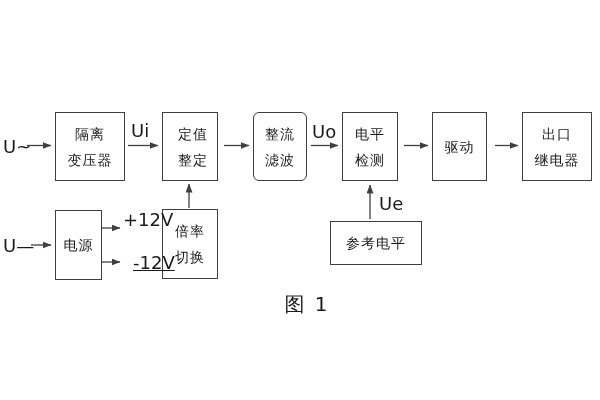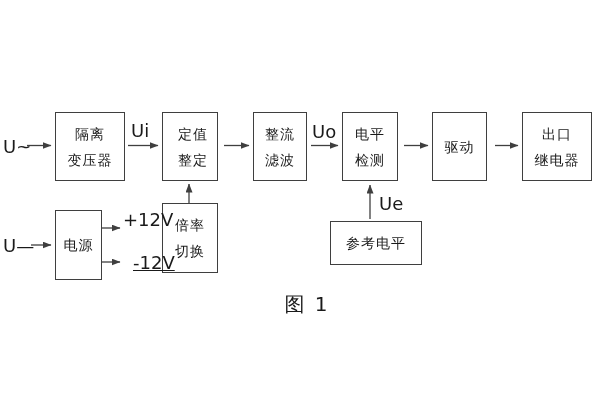--- a/index.html
+++ b/index.html
@@ -78,21 +78,21 @@
   <div class="block" style="left:55px;top:89px;width:70px;height:69px;">
     <span>隔离</span>
     <span>变压器</span>
   </div>
 
   <div class="block" style="left:162px;top:89px;width:56px;height:69px;padding-left:6px;">
     <span>定值</span>
     <span>整定</span>
   </div>
 
-  <div class="block" style="left:253px;top:89px;width:54px;height:69px;">
+  <div class="block" style="left:253px;top:89px;width:54px;height:69px;border-radius:6px;">
     <span>整流</span>
     <span>滤波</span>
   </div>
 
   <div class="block" style="left:432px;top:89px;width:55px;height:69px;">
     <span>驱动</span>
   </div>
 
   <div class="block" style="left:342px;top:89px;width:56px;height:69px;">
     <span>电平</span>
@@ -101,21 +101,21 @@
 
   <div class="block" style="left:522px;top:89px;width:70px;height:69px;">
     <span>出口</span>
     <span>继电器</span>
   </div>
 
   <div class="block" style="left:55px;top:187px;width:47px;height:70px;">
     <span>电源</span>
   </div>
 
-  <div class="block" style="left:162px;top:180px;width:56px;height:70px;">
+  <div class="block" style="left:162px;top:186px;width:56px;height:70px;">
     <span>倍率</span>
     <span>切换</span>
   </div>
 
   <div class="block" style="left:330px;top:198px;width:92px;height:44px;">
     <span>参考电平</span>
   </div>
 
   <div class="lbl sig" style="left:3px;top:115px;">U~</div>
   <div class="lbl sig" style="left:131px;top:99px;">Ui</div>

